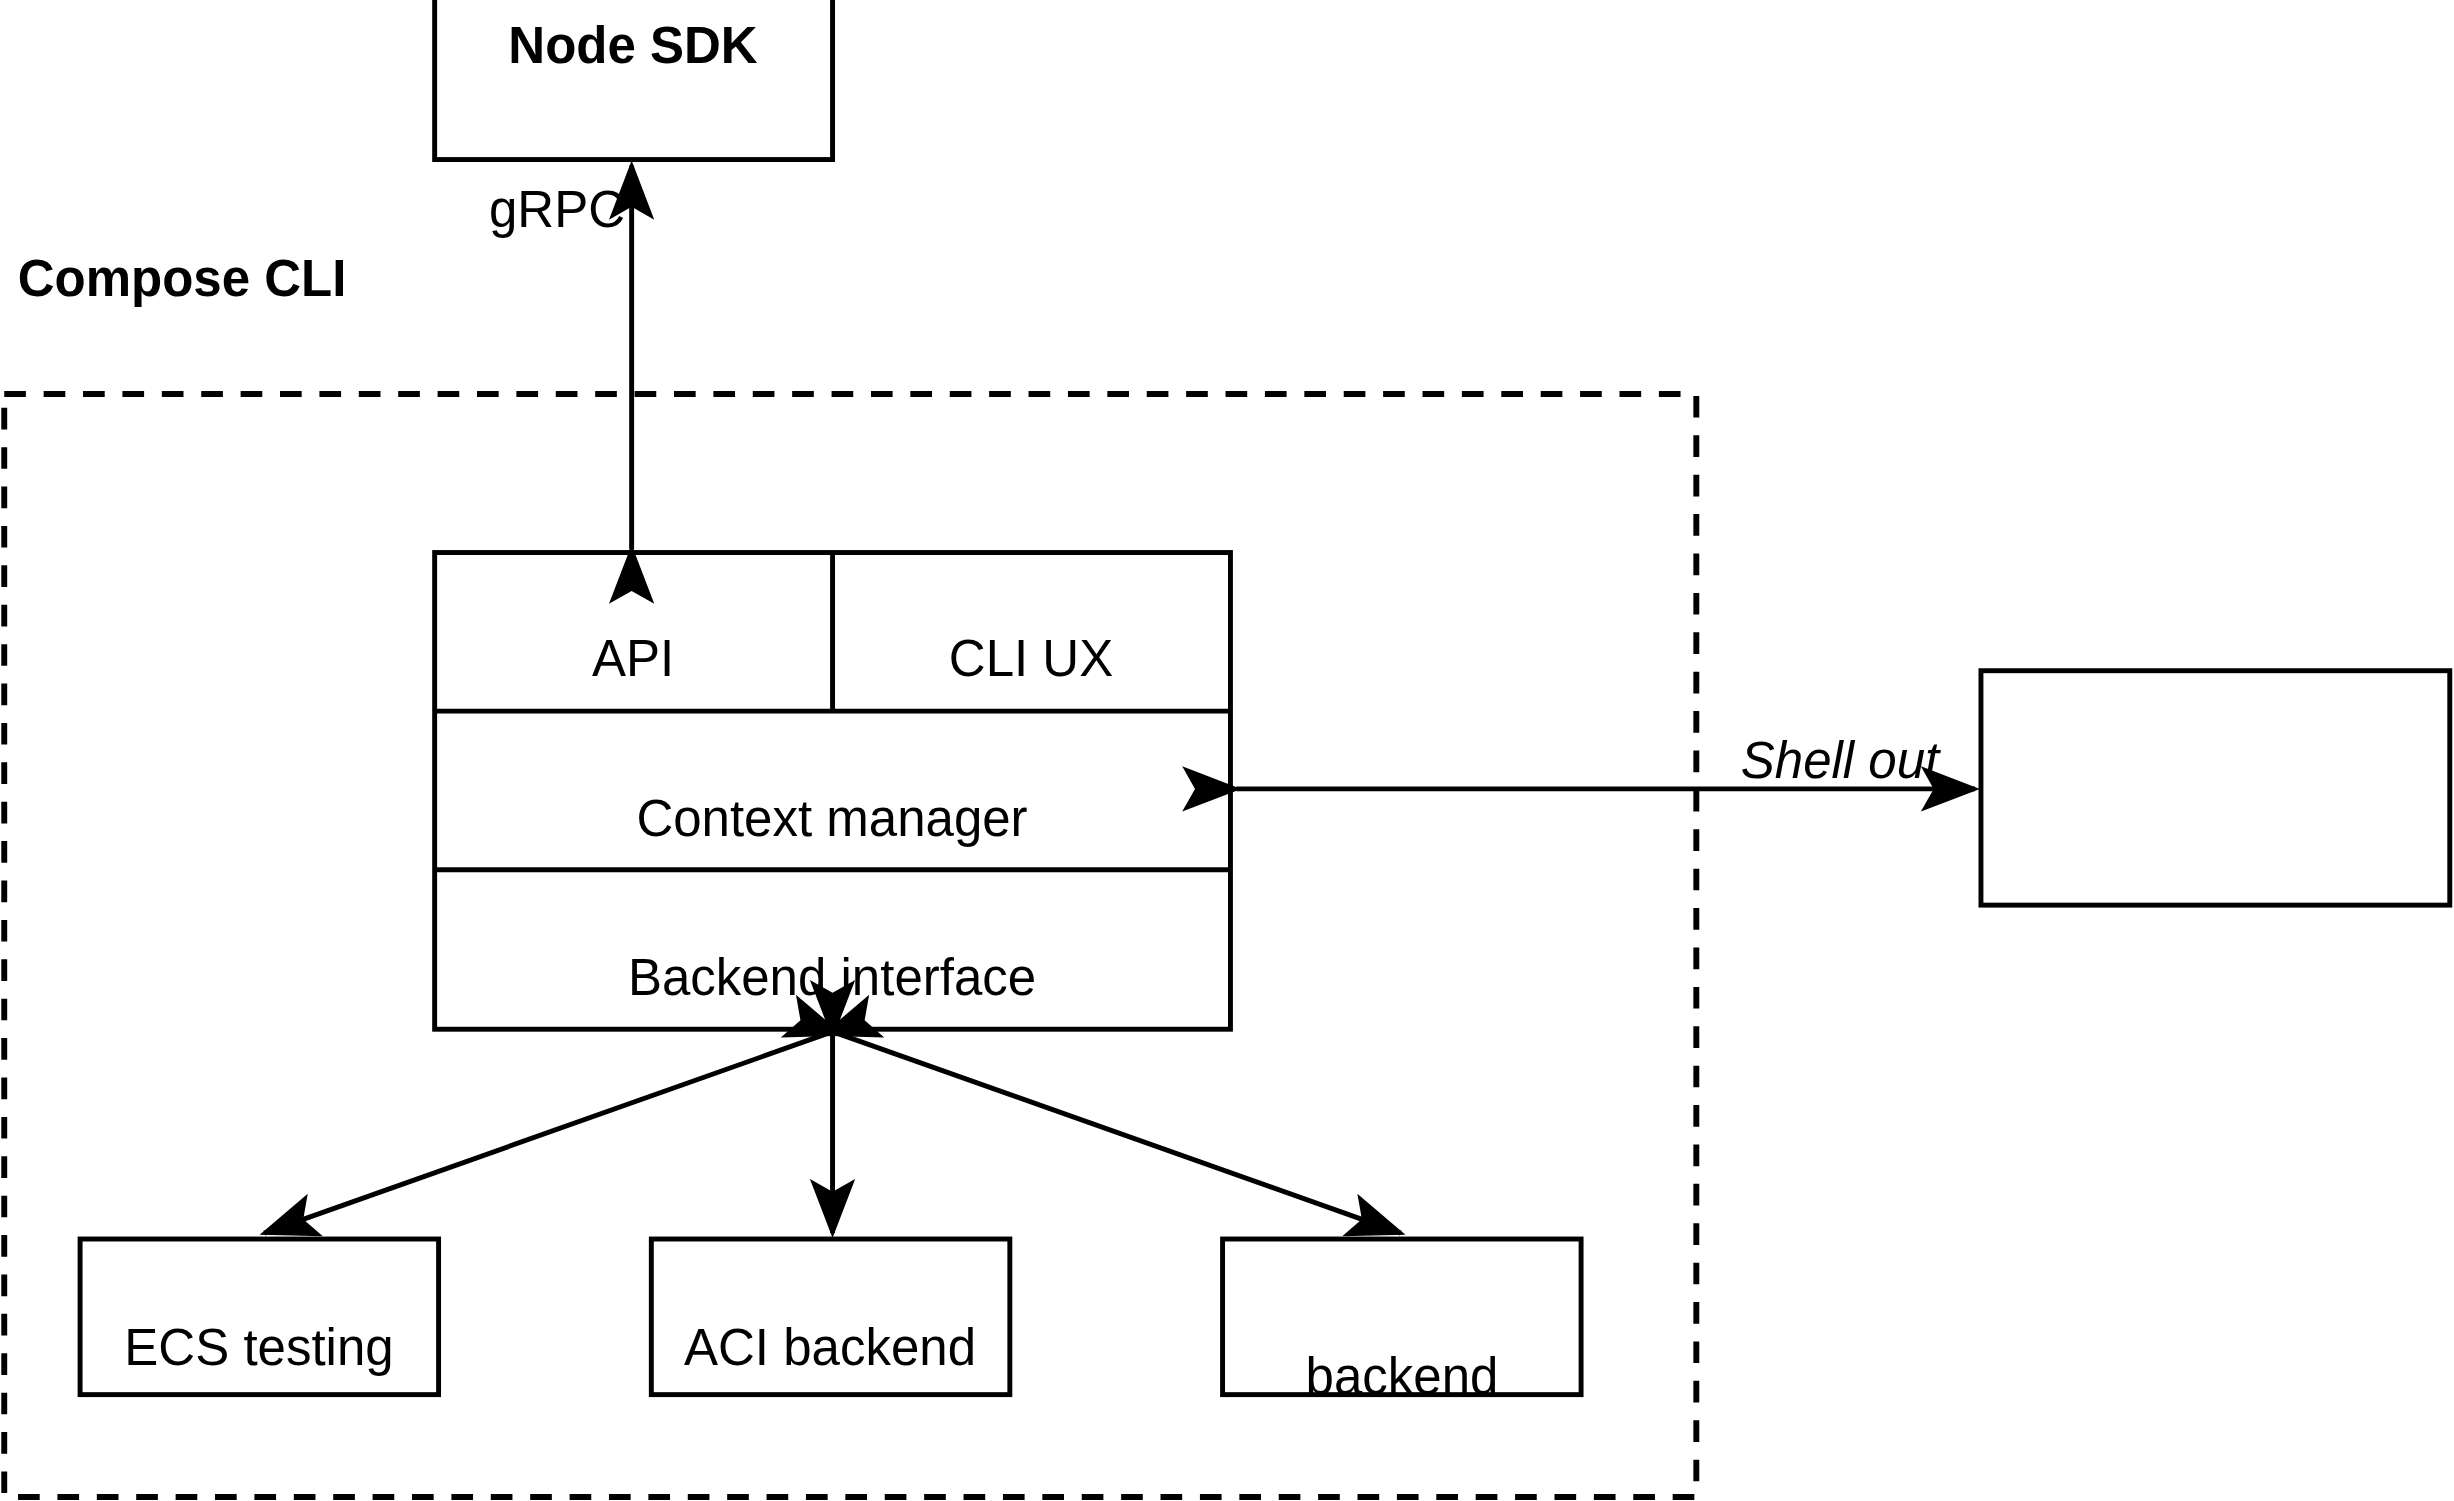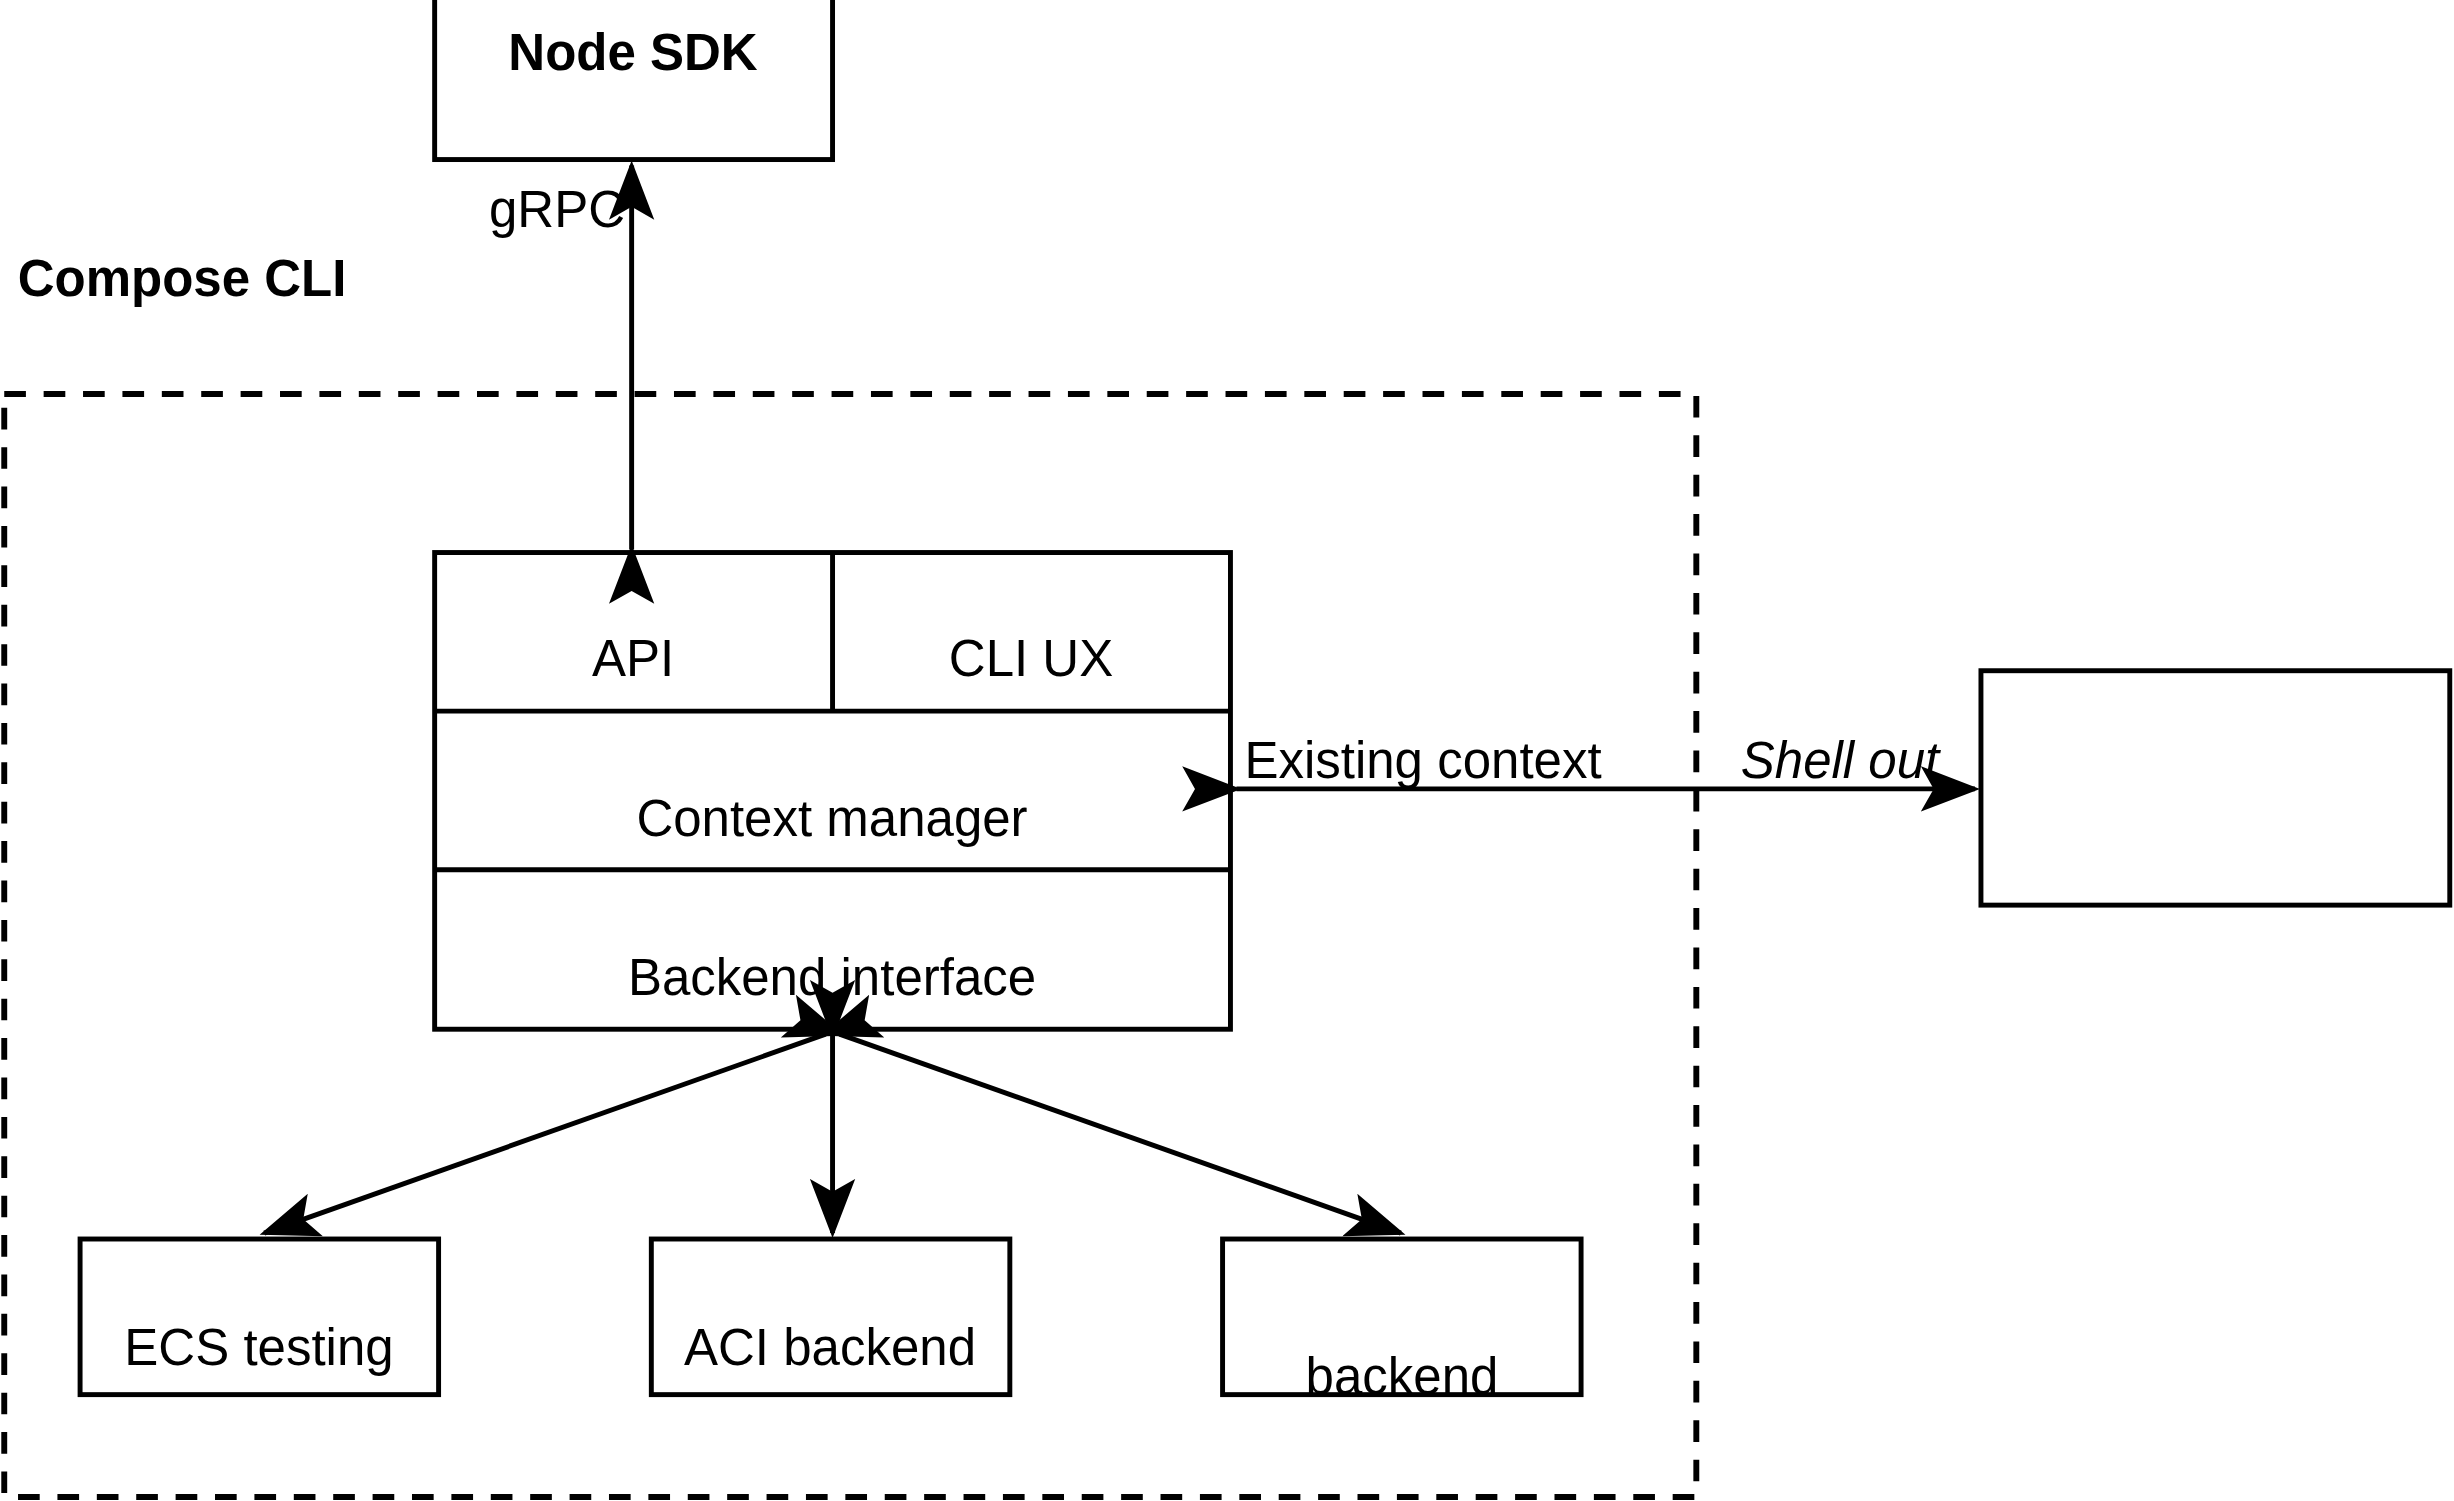--- a/index.html
+++ b/index.html
@@ -91,35 +91,34 @@
 
     <line class="conn" x1="1255" y1="801" x2="2005" y2="801" marker-start="url(#ah)" marker-end="url(#ah)"></line>
 
     <line class="conn" x1="838" y1="1050" x2="268" y2="1252" marker-start="url(#ah)" marker-end="url(#ah)"></line>
 
     <line class="conn" x1="845" y1="1050" x2="845" y2="1252" marker-start="url(#ah)" marker-end="url(#ah)"></line>
 
     <line class="conn" x1="852" y1="1050" x2="1422" y2="1252" marker-start="url(#ah)" marker-end="url(#ah)"></line>
   </svg>
 
-  <div class="lbl lbl-center t-bold fs-52" style="left:633px; top:53px;">Node SDK</div>
+  <div class="lbl lbl-center t-bold fs-52" style="left:633px; top:46px;">Node SDK</div>
 
   <div class="lbl t-bold fs-52" style="left:17.7px; top:250px;">Compose CLI</div>
 
   <div class="lbl t-reg fs-52" style="left:489px; top:153px;">gRPC</div>
 
   <div class="lbl lbl-center t-reg fs-52" style="left:633px; top:631px;">API</div>
 
   <div class="lbl lbl-center t-reg fs-52" style="left:1031px; top:631px;">CLI UX</div>
 
   <div class="lbl lbl-center t-reg fs-52" style="left:832px; top:791px;">Context manager</div>
 
   <div class="lbl lbl-center t-reg fs-52" style="left:832px; top:950px;">Backend interface</div>
 
-  <div class="lbl lbl-center t-reg fs-52" style="left:1423px; top:733px;">Existing context</div>
 
   <div class="lbl lbl-center t-reg fs-52" style="left:1840px; top:733px;font-style:italic;">Shell out</div>
 
 
   <div class="lbl lbl-center t-reg fs-52" style="left:259px; top:1320px;">ECS testing</div>
 
   <div class="lbl lbl-center t-reg fs-52" style="left:830px; top:1320px;">ACI backend</div>
 
 
   <div class="lbl lbl-center t-reg fs-52" style="left:1402px; top:1349px;">backend</div>

